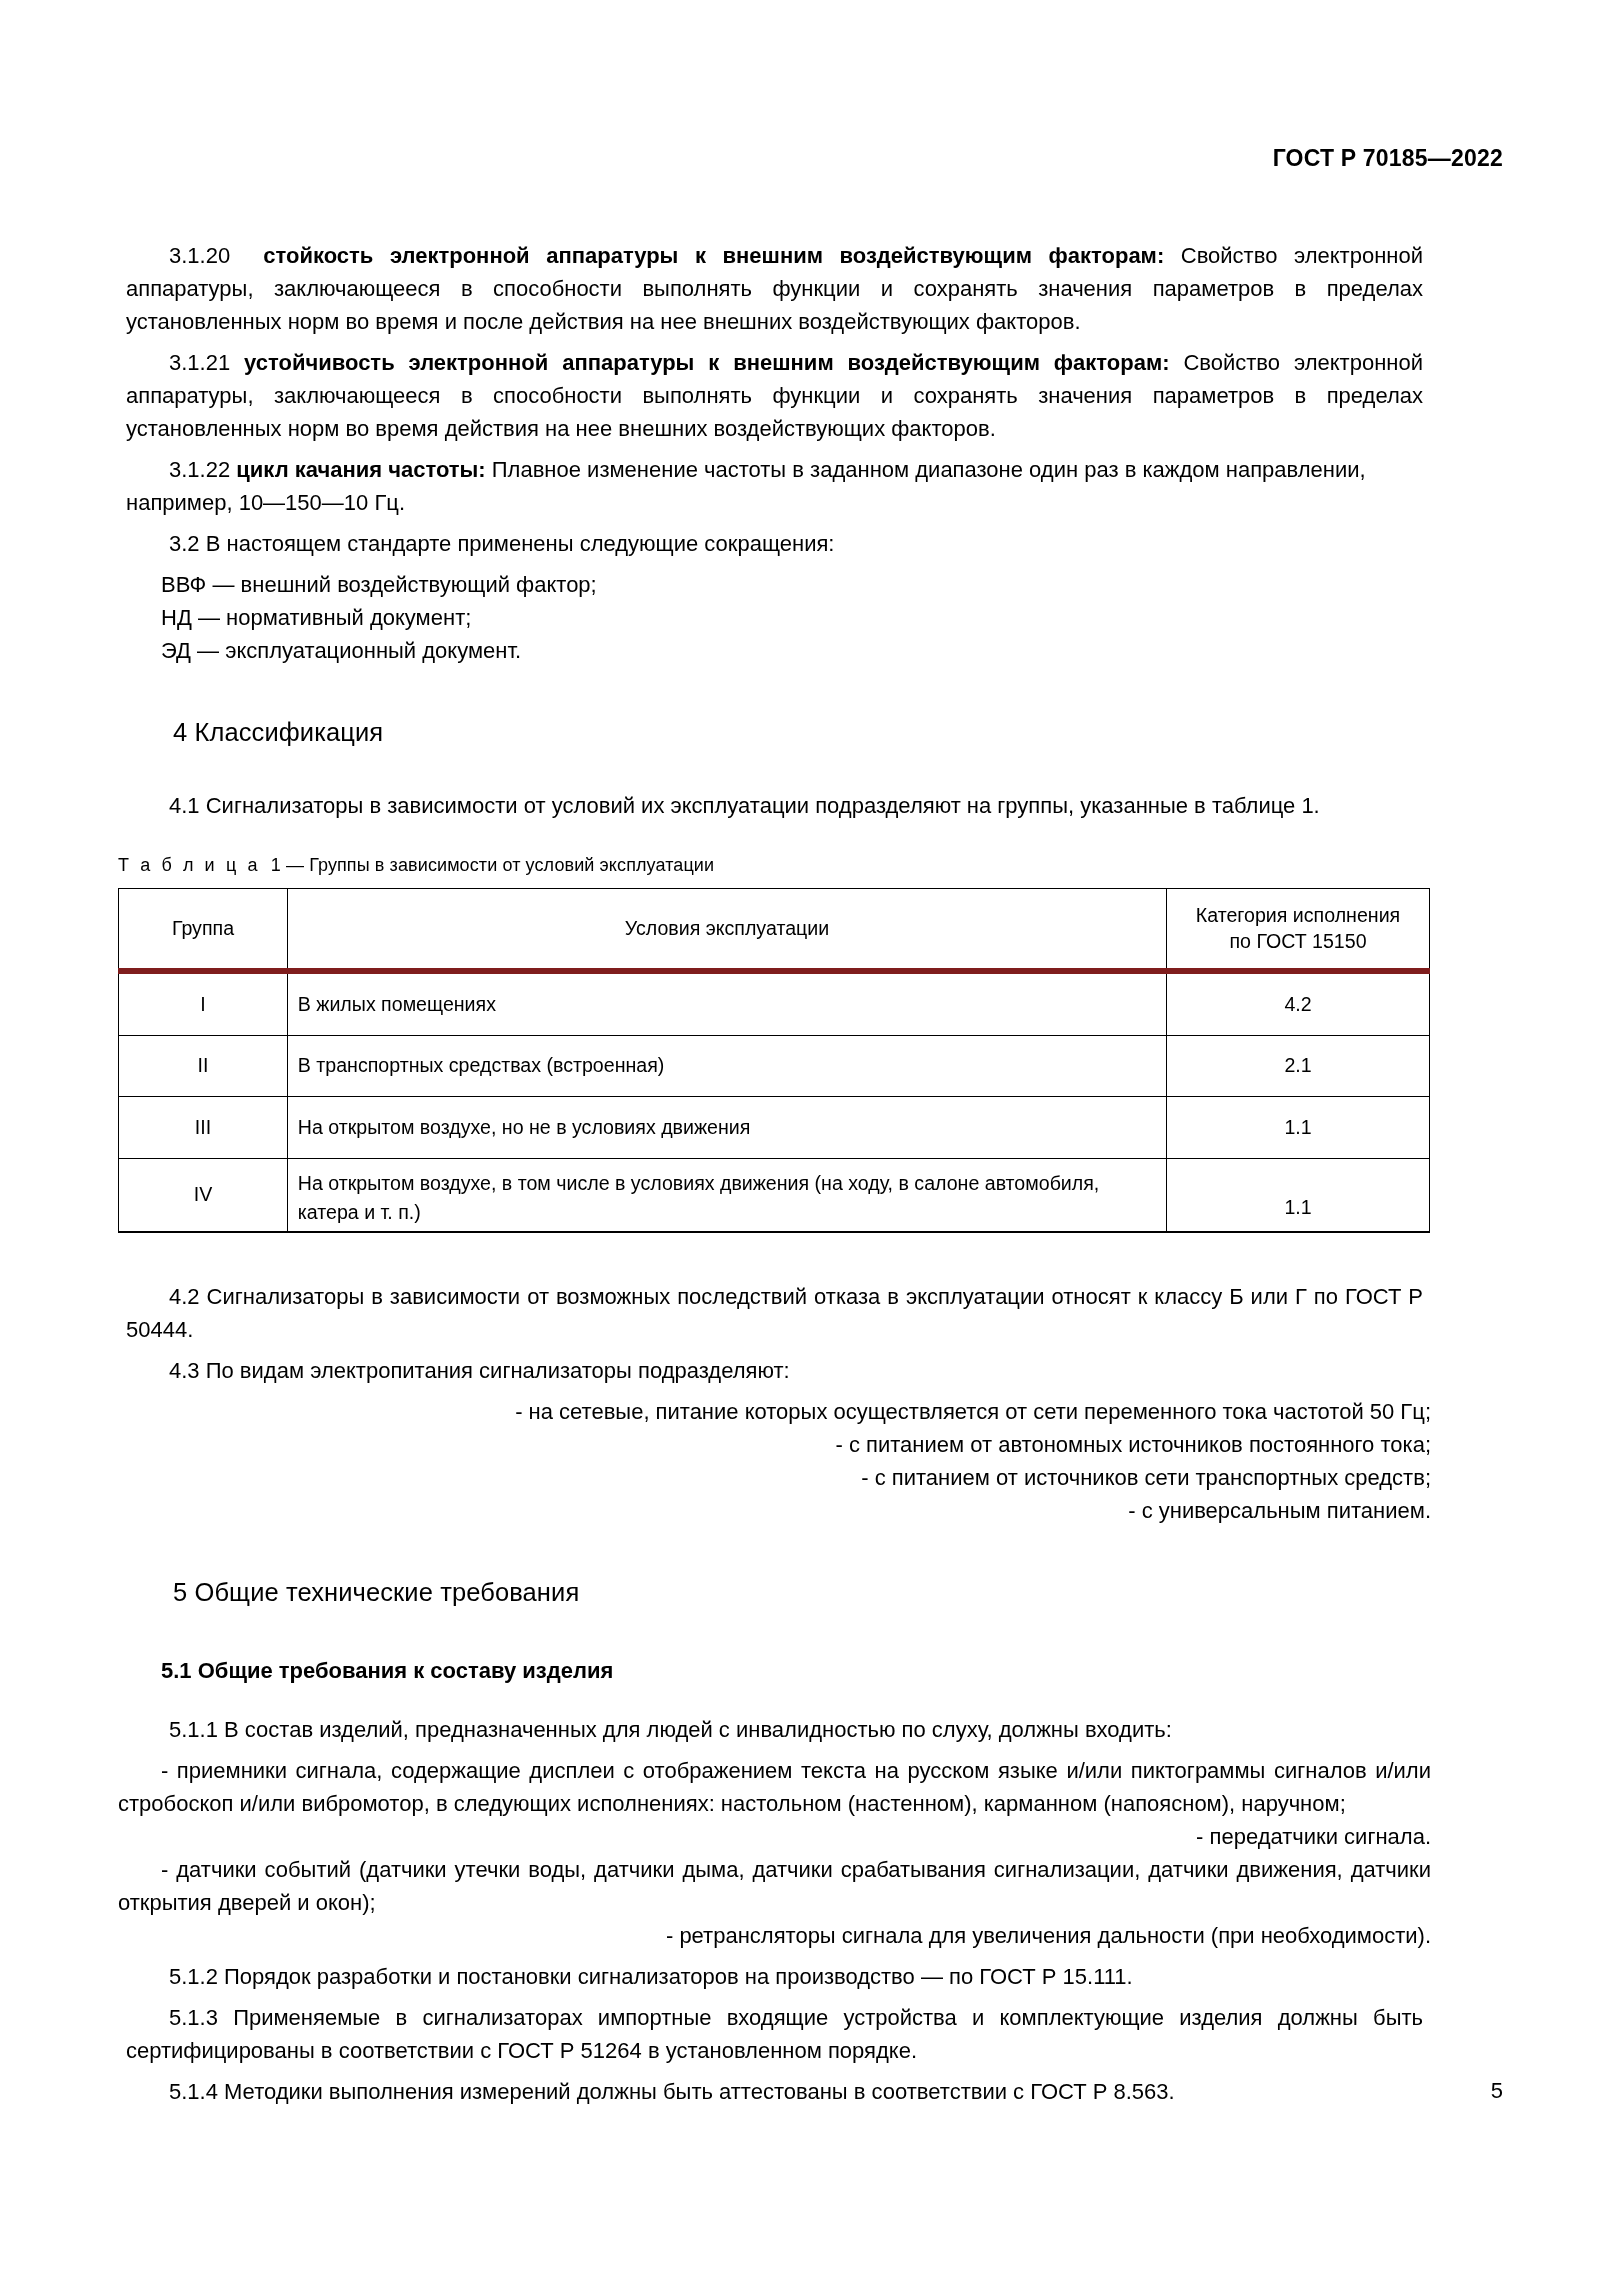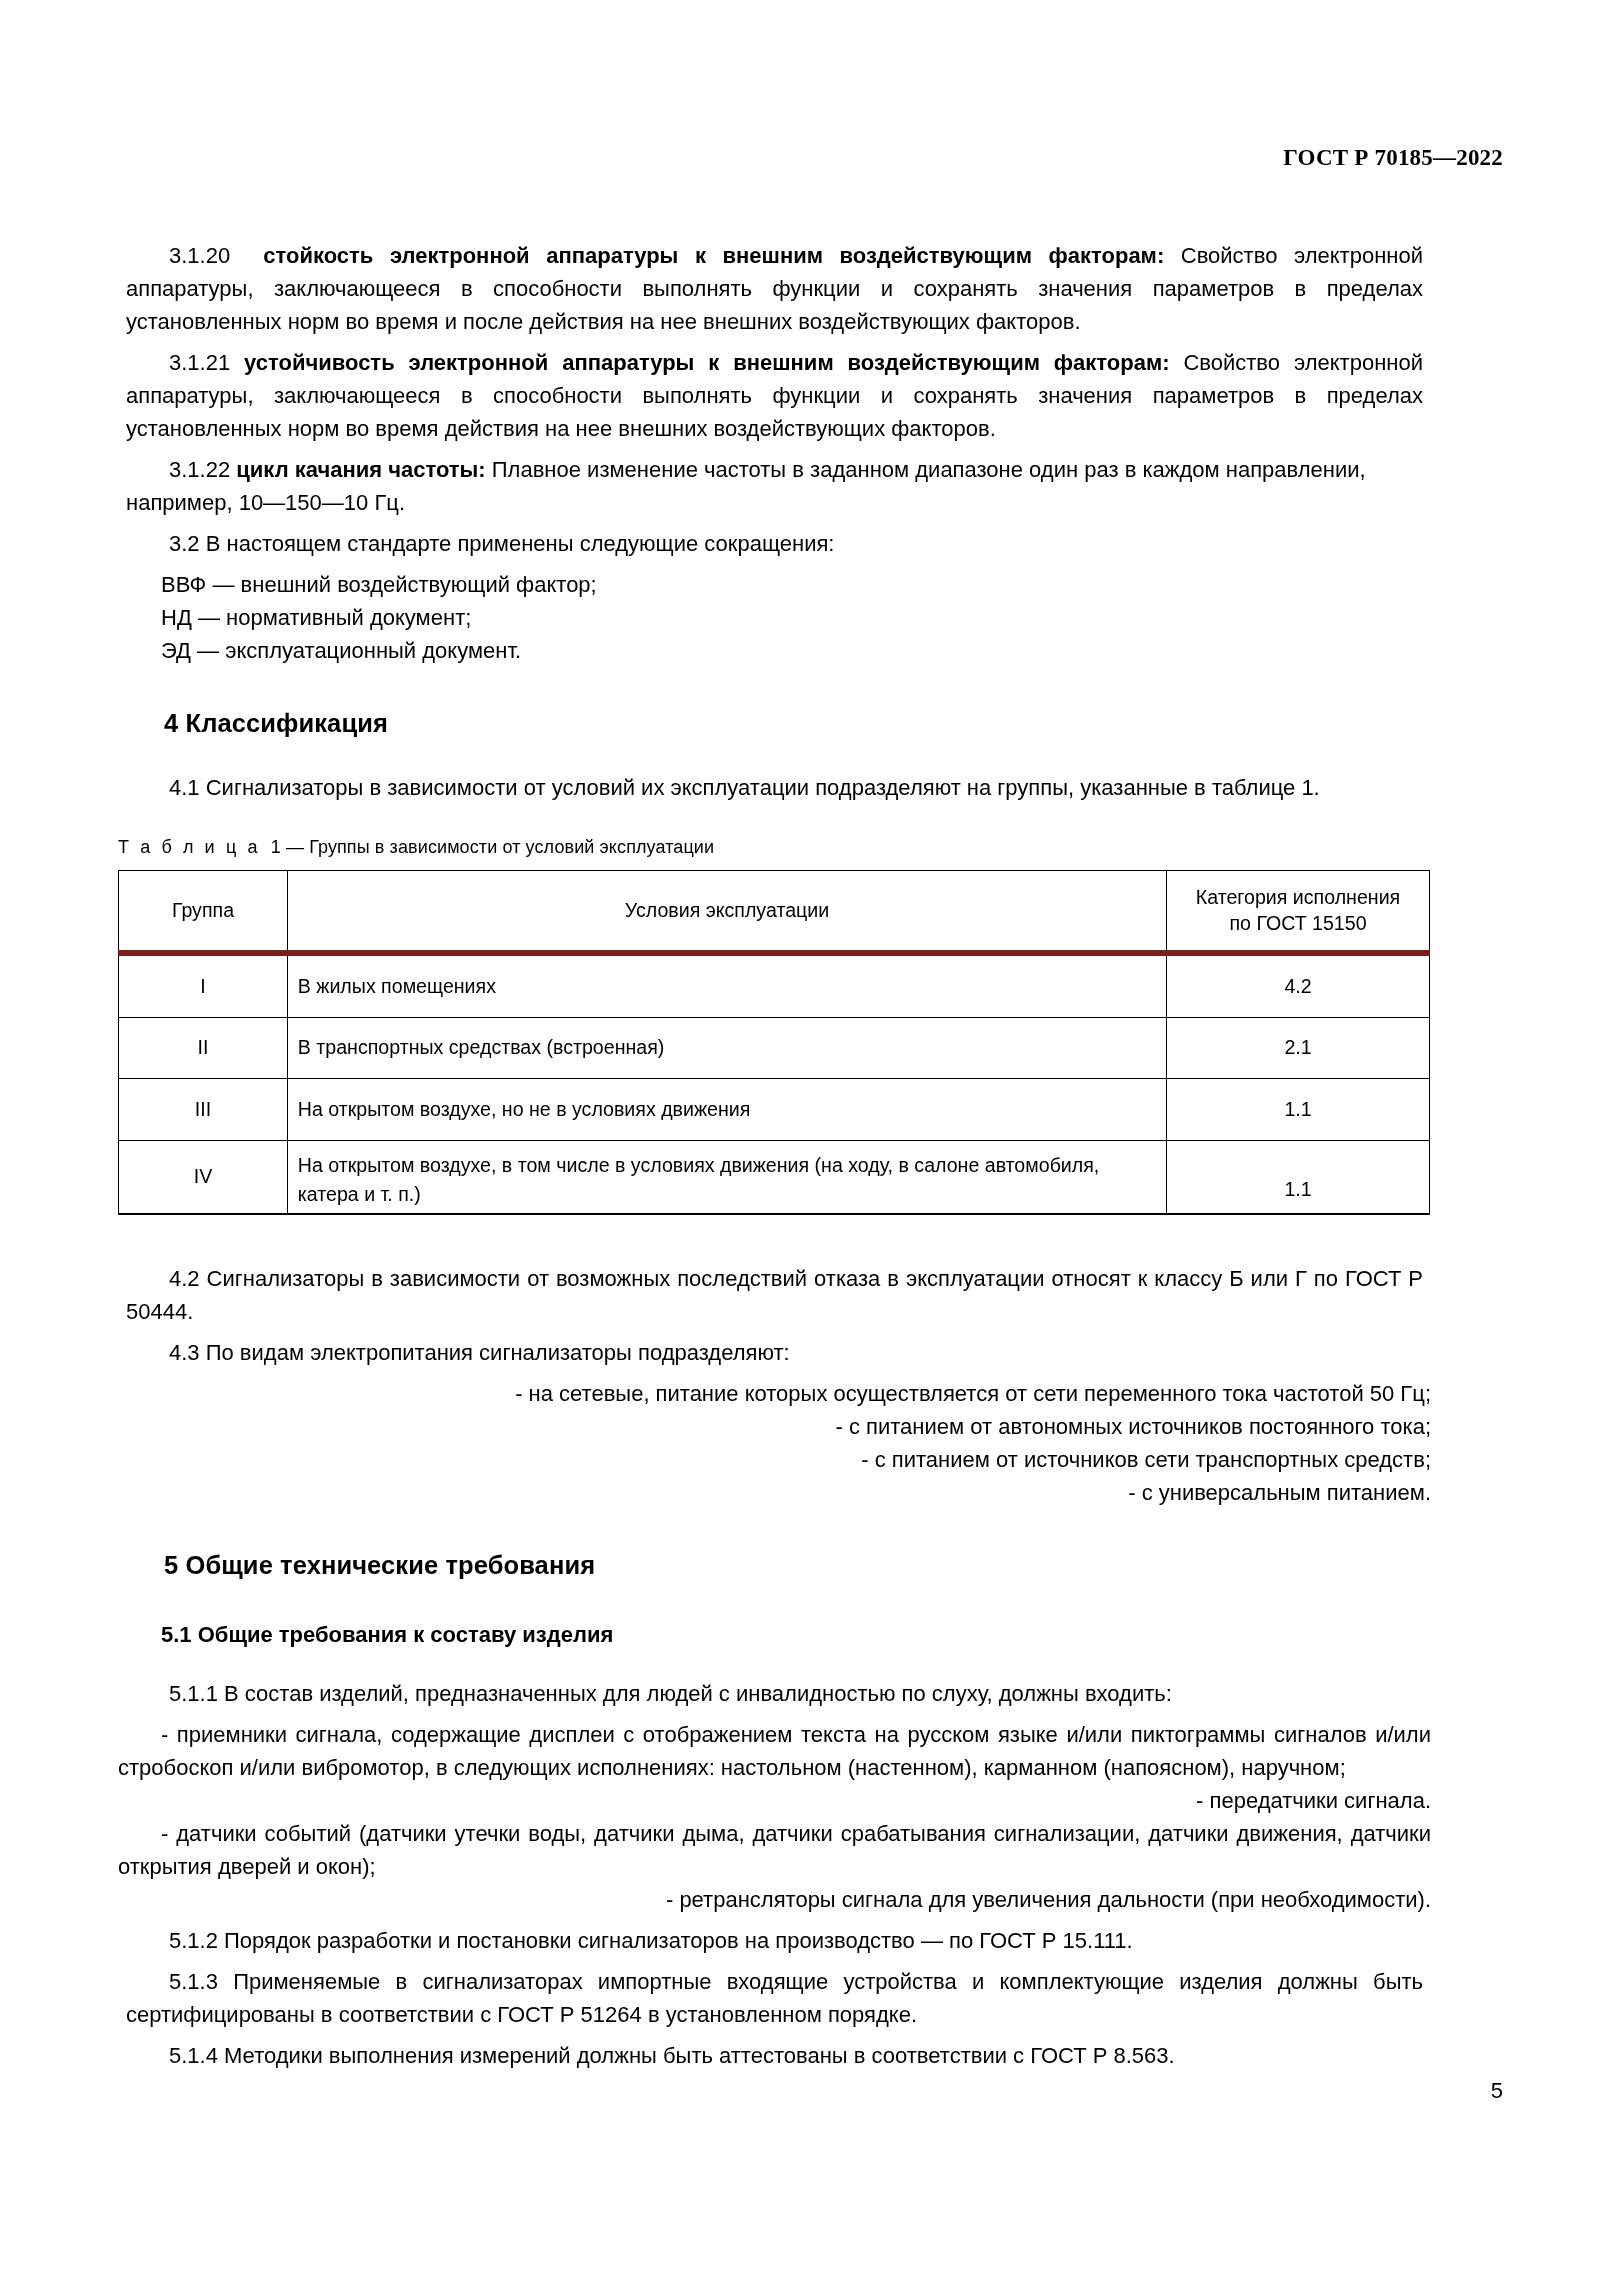--- a/index.html
+++ b/index.html
@@ -29,21 +29,20 @@
 
   
   .page-header {
     position: absolute;
     right: 118px;
     top: 145px;
     font-size: 23px;
     font-weight: bold;
     letter-spacing: 0.2px;
     white-space: nowrap;
-    font-family: Liberation Serif, serif;
   }
 
   
   .para {
     font-size: 22px;
     line-height: 33px;
     text-align: justify;
     text-justify: inter-word;
     margin: 8px;
     hyphens: manual;
@@ -78,22 +77,22 @@
     line-height: 33px;
     margin: 0;
     text-align: justify;
     text-indent: 43px;
   }
   .dash-item.flush { text-align: right; }
 
   
   h2.sec-head {
     font-size: 25.5px;
-    font-weight: bold;
-    margin: 3px;
+    font-weight: normal;
+    margin: 12px;
     padding: 0;
     text-indent: 43px;
     letter-spacing: 0.1px;
   }
   h3.sub-head {
     font-size: 22px;
     font-weight: bold;
     margin: 0;
     padding: 0;
     text-indent: 43px;

